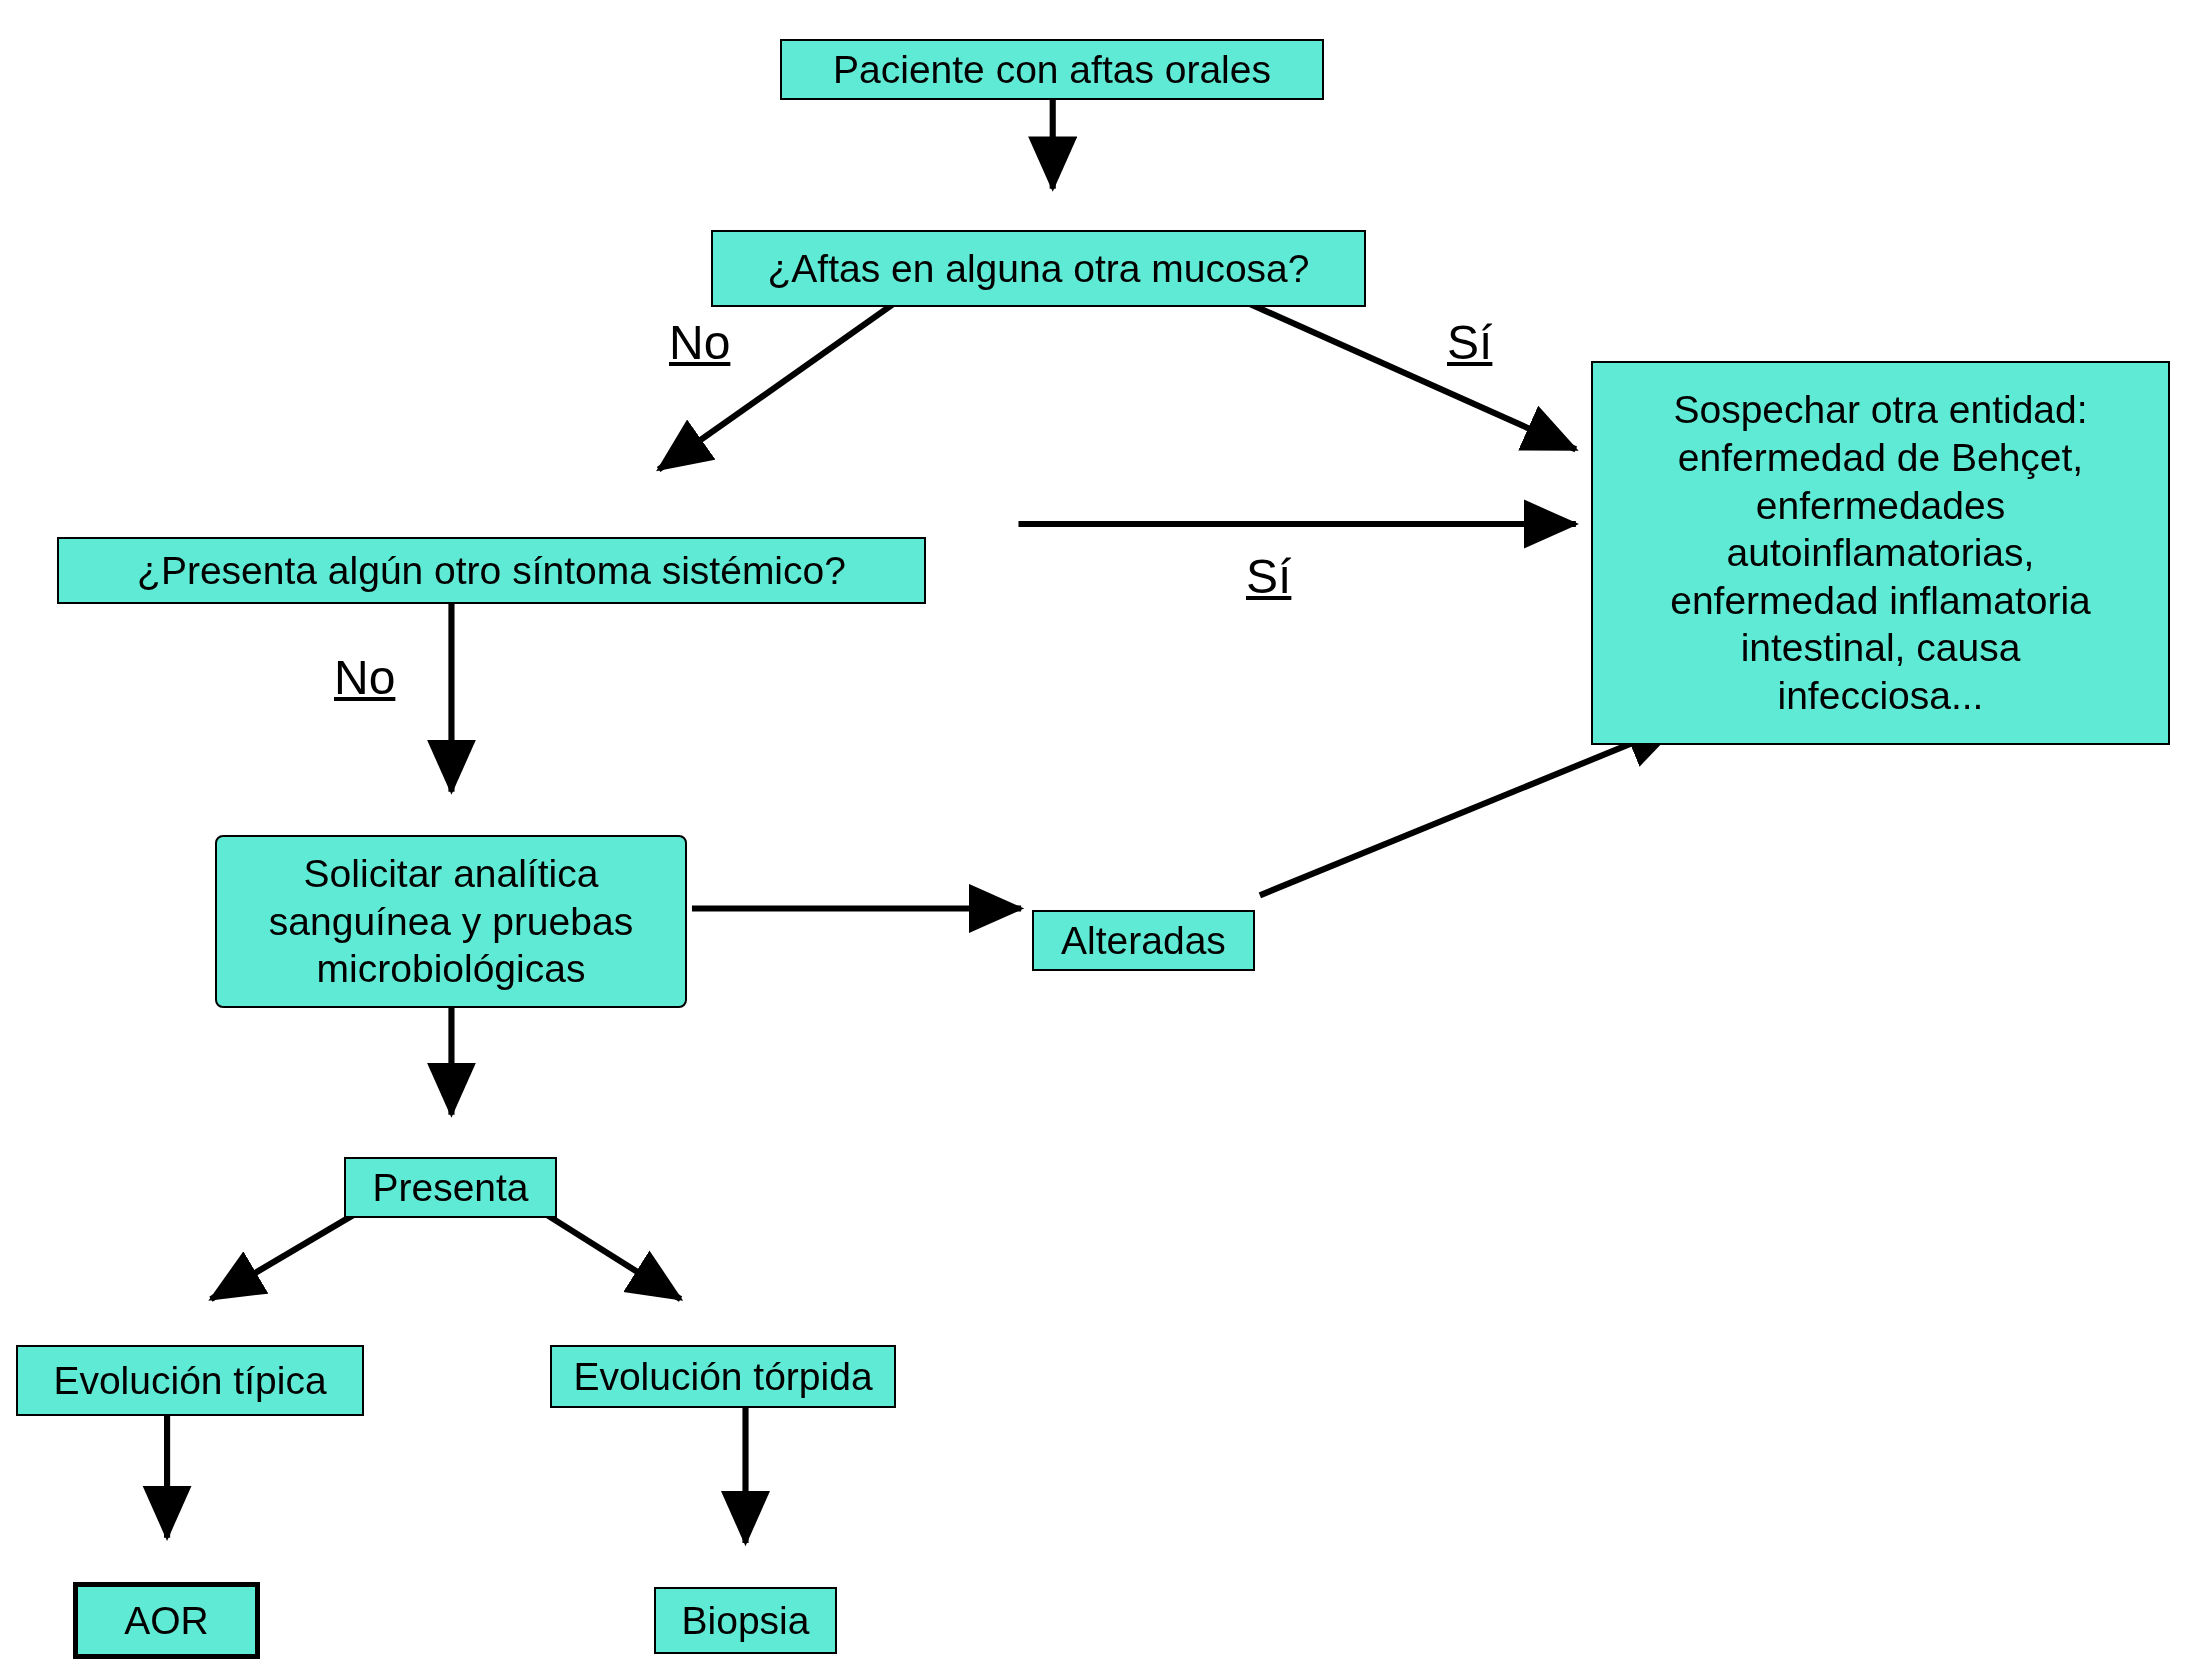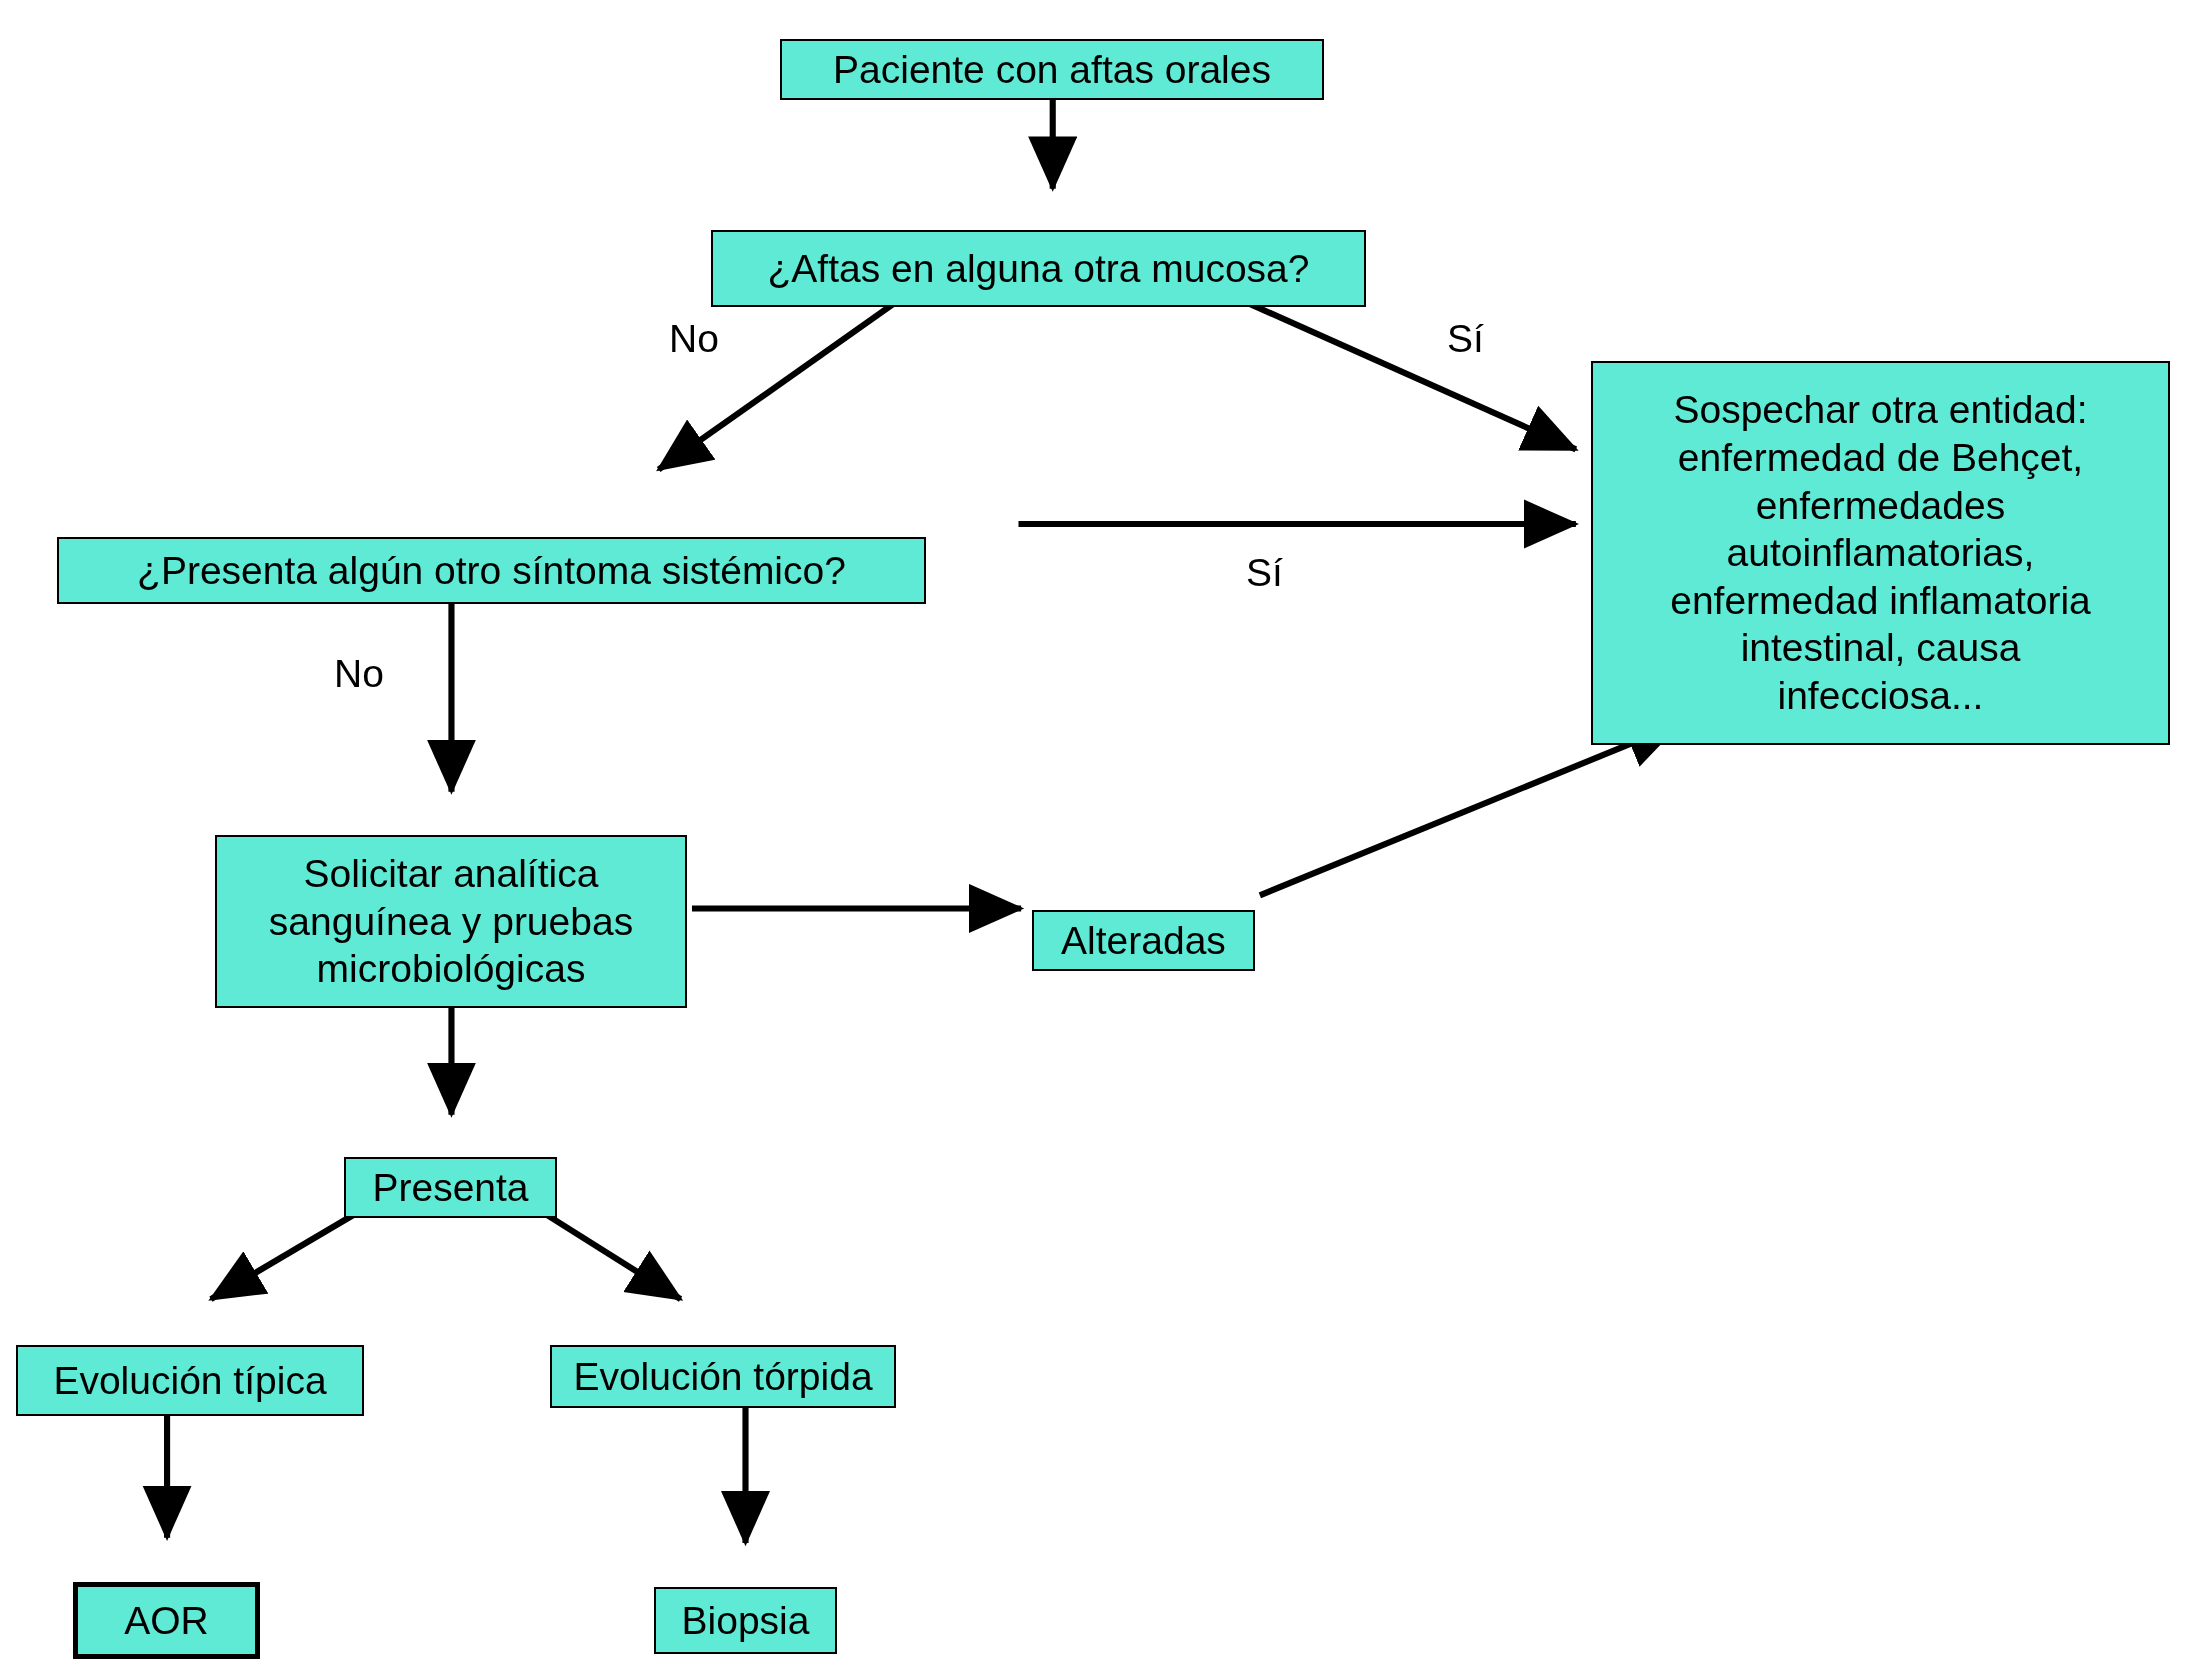--- a/index.html
+++ b/index.html
@@ -29,23 +29,24 @@
     text-align: center;
     line-height: 1.22;
     font-size: 39px;
     padding: 3.5px 12.3px;
     white-space: pre-line;
     margin-top: 32px;
   }
   .node.thick { border-width: 5.3px; }
   .edge-label {
     position: absolute;
-    font-size: 39px;
+    font-size: 48px;
     line-height: 1;
     white-space: nowrap;
+    text-decoration: underline;
   }
   svg.edges {
     position: absolute;
     left: 0;
     top: 0;
     width: 2202px;
     height: 1673px;
     overflow: visible;
   }
 </style>
@@ -93,21 +94,21 @@
   <div class="node" style="left:57px; top:505px; width:869px; height:67px;">¿Presenta algún otro síntoma sistémico?</div>
 
   <div class="node" style="left:1591px; top:329px; width:579px; height:384px;">Sospechar otra entidad:
 enfermedad de Behçet,
 enfermedades
 autoinflamatorias,
 enfermedad inflamatoria
 intestinal, causa
 infecciosa...</div>
 
-  <div class="node" style="left:215px; top:803px; width:472px; height:173px;">Solicitar analítica
+  <div class="node" style="left:215px; top:803px; width:472px; height:173px;border-radius:8px;">Solicitar analítica
 sanguínea y pruebas
 microbiológicas</div>
 
   <div class="node" style="left:1032px; top:878px; width:223px; height:61px;">Alteradas</div>
 
   <div class="node" style="left:344px; top:1125px; width:213px; height:61px;">Presenta</div>
 
   <div class="node" style="left:16px; top:1313px; width:348px; height:71px;">Evolución típica</div>
 
   <div class="node" style="left:550px; top:1313px; width:346px; height:63px;">Evolución tórpida</div>

